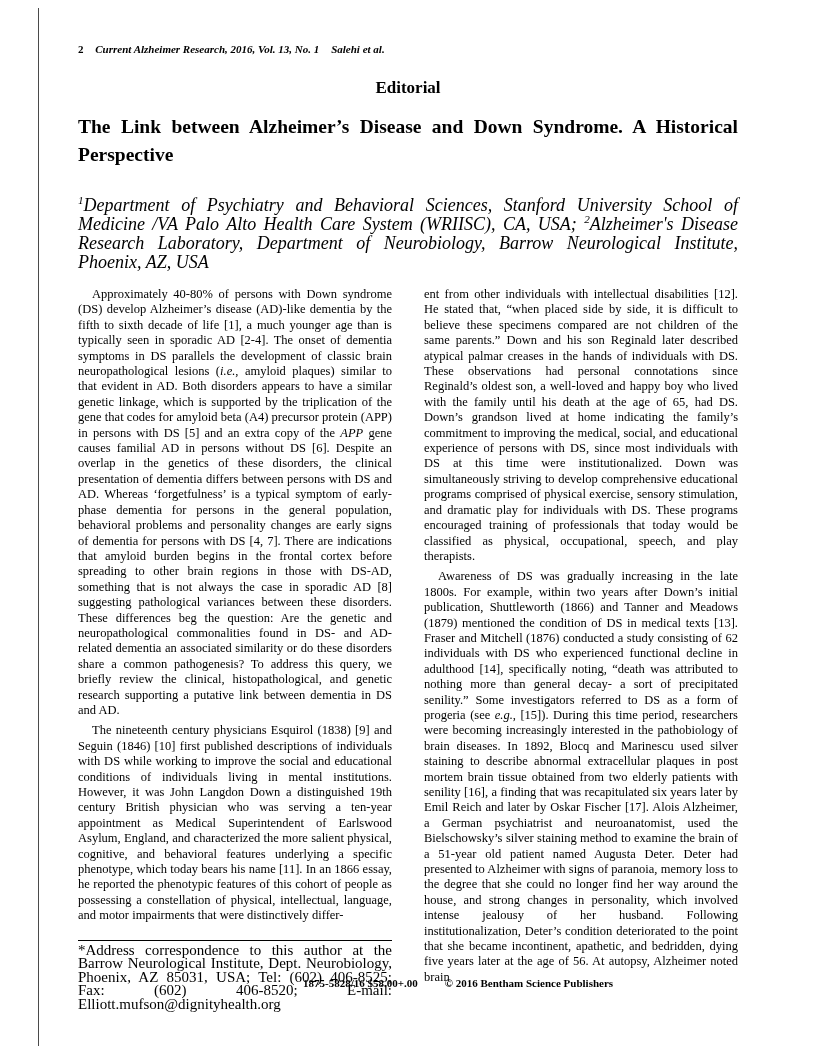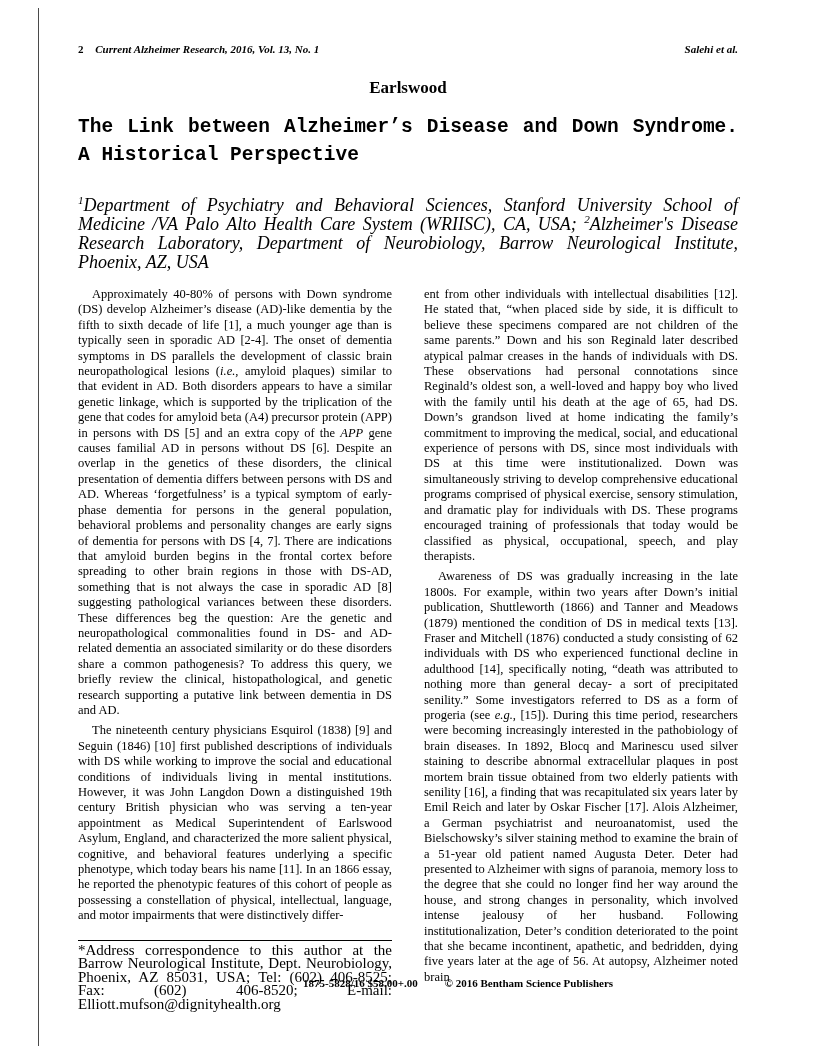--- a/index.html
+++ b/index.html
@@ -12,33 +12,33 @@
     font-family:"Liberation Serif","DejaVu Serif",serif;
     box-sizing:border-box;
     padding:43px 78px 0 78px;
     overflow:hidden;
   }
   .edge-line{
     position:absolute;left:38px;top:8px;width:1px;height:1038px;
     background:#4a4a4a;
   }
   .running-head{
-    display:flex;justify-content:space-between;align-items:baseline;
+    display:flex;justify-content:flex-start;align-items:baseline;
     font-size:11px;line-height:12px;font-weight:bold;
   }
   .rh-left .pg{font-style:normal;margin-right:9px;}
   .rh-left .journal{font-style:italic;}
   .rh-right{font-style:italic;margin-left:12px;}
   .section-label{
     text-align:center;font-weight:bold;font-size:17px;line-height:20px;
     margin-top:23px;
   }
   .title{
     font-size:19.5px;font-weight:bold;line-height:28px;
-    margin:15px 0 0 0;text-align:justify;font-family:Liberation Mono, monospace;
+    margin:15px 0 0 0;text-align:justify;
   }
   .authors{margin-top:20px;font-size:13.5px;line-height:16px;}
   .authors sup,.affiliations sup{font-size:0.62em;line-height:0;}
   .affiliations{
     margin-top:27px;font-style:italic;font-size:18px;line-height:19px;
     text-align:justify;
   }
   .columns{display:flex;gap:32px;margin-top:15px;}
   .col{
     width:317px;font-size:12.5px;line-height:15.4px;text-align:justify;
@@ -67,21 +67,21 @@
   <div class="edge-line"></div>
 
   <header class="running-head">
     <div class="rh-left">
       <span class="pg">2</span>
       <span class="journal">Current Alzheimer Research, 2016, Vol. 13, No. 1</span>
     </div>
     <div class="rh-right">Salehi et al.</div>
   </header>
 
-  <div class="section-label">Earlswood</div>
+  <div class="section-label">Editorial</div>
 
   <h1 class="title">The Link between Alzheimer’s Disease and Down Syndrome. A Historical Perspective</h1>
 
 
   <div class="affiliations"><sup>1</sup>Department of Psychiatry and Behavioral Sciences, Stanford University School of Medicine /VA Palo Alto Health Care System (WRIISC), CA, USA; <sup>2</sup>Alzheimer's Disease Research Laboratory, Department of Neurobiology, Barrow Neurological Institute, Phoenix, AZ, USA</div>
 
   <main class="columns">
     <section class="col">
       <p class="indent">Approximately 40-80% of persons with Down syndrome (DS) develop Alzheimer’s disease (AD)-like dementia by the fifth to sixth decade of life [1], a much younger age than is typically seen in sporadic AD [2-4]. The onset of dementia symptoms in DS parallels the development of classic brain neuropathological lesions (<i>i.e.</i>, amyloid plaques) similar to that evident in AD. Both disorders appears to have a similar genetic linkage, which is supported by the triplication of the gene that codes for amyloid beta (A4) precursor protein (APP) in persons with DS [5] and an extra copy of the <i>APP</i> gene causes familial AD in persons without DS [6]. Despite an overlap in the genetics of these disorders, the clinical presentation of dementia differs between persons with DS and AD. Whereas ‘forgetfulness’ is a typical symptom of early-phase dementia for persons in the general population, behavioral problems and personality changes are early signs of dementia for persons with DS [4, 7]. There are indications that amyloid burden begins in the frontal cortex before spreading to other brain regions in those with DS-AD, something that is not always the case in sporadic AD [8] suggesting pathological variances between these disorders. These differences beg the question: Are the genetic and neuropathological commonalities found in DS- and AD-related dementia an associated similarity or do these disorders share a common pathogenesis? To address this query, we briefly review the clinical, histopathological, and genetic research supporting a putative link between dementia in DS and AD.</p>
       <p class="indent">The nineteenth century physicians Esquirol (1838) [9] and Seguin (1846) [10] first published descriptions of individuals with DS while working to improve the social and educational conditions of individuals living in mental institutions. However, it was John Langdon Down a distinguished 19th century British physician who was serving a ten-year appointment as Medical Superintendent of Earlswood Asylum, England, and characterized the more salient physical, cognitive, and behavioral features underlying a specific phenotype, which today bears his name [11]. In an 1866 essay, he reported the phenotypic features of this cohort of people as possessing a constellation of physical, intellectual, language, and motor impairments that were distinctively differ-</p>

